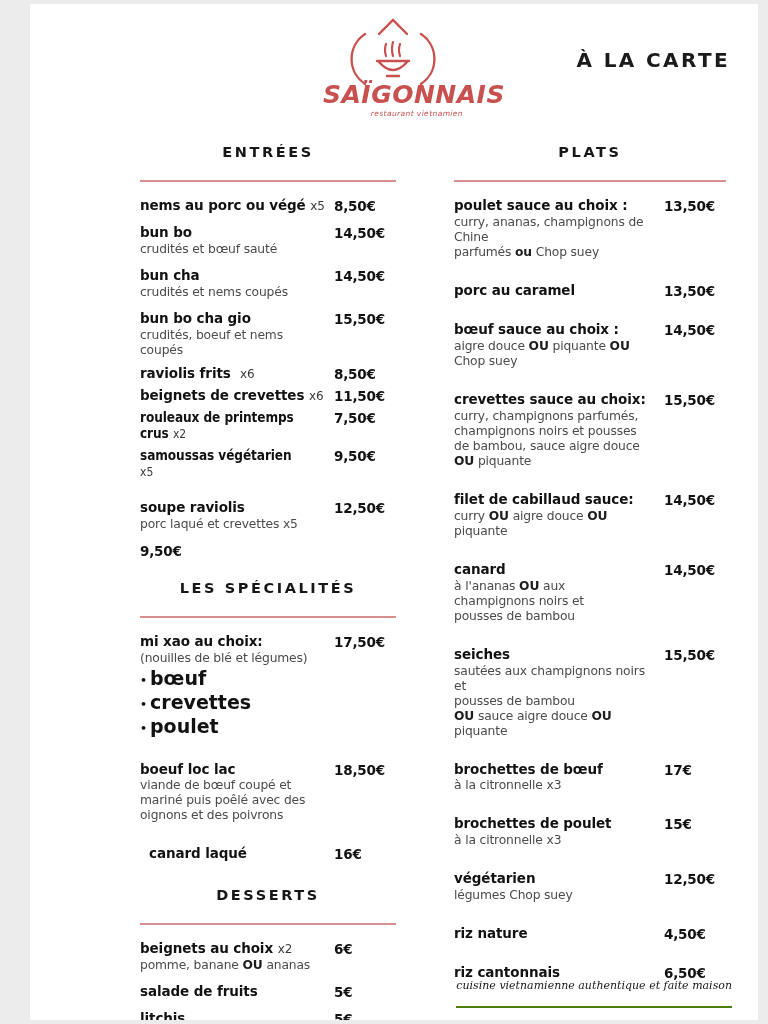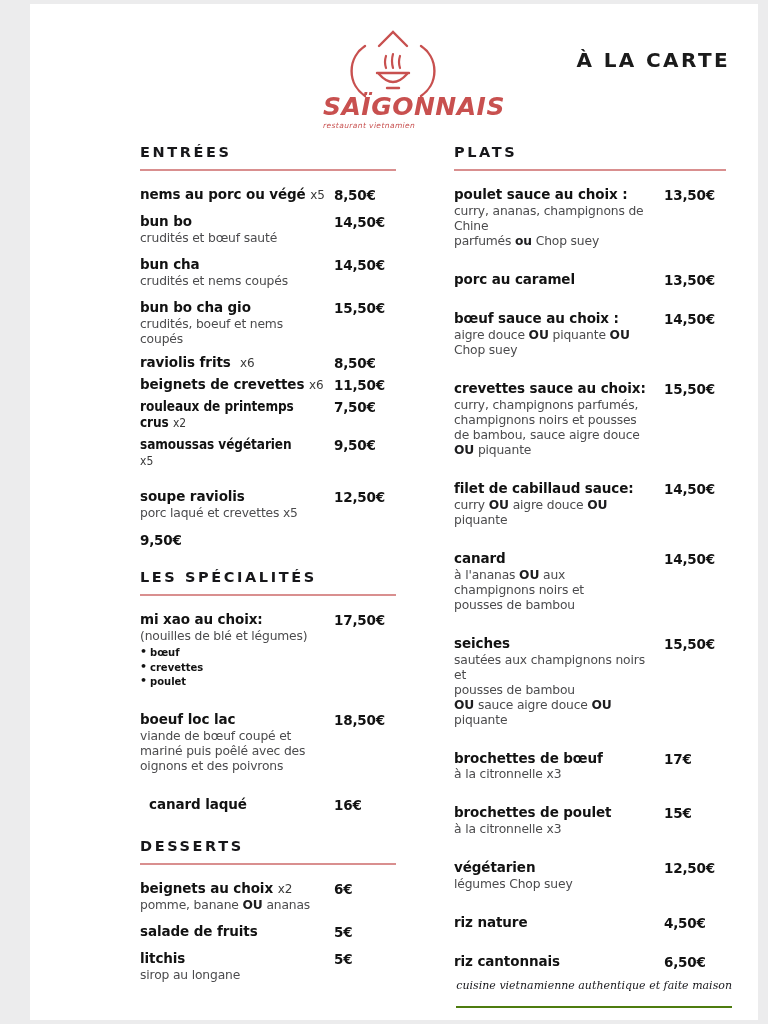--- a/index.html
+++ b/index.html
@@ -27,23 +27,23 @@
 
   
   #header {
     position: relative;
     height: 136px;
   }
 
   #logo {
     position: absolute;
     left: 293px;
-    top: 22px;
+    top: 10px;
     width: 140px;
-    text-align: left;
+    text-align: right;
   }
   #logo-mark {
     width: 96px;
     height: 74px;
     margin: 0 auto;
     position: relative;
   }
   #logo-mark svg { display: block; }
 
   .brand-name {
@@ -93,22 +93,22 @@
   #col-left  { left: 110px; width: 256px; }
   #col-right { left: 424px; width: 272px; }
 
   
   .section-head {
     font-family: "DejaVu Sans", sans-serif;
     font-weight: bold;
     font-size: 14.5px;
     letter-spacing: 2.6px;
     color: #17171a;
-    text-align: left;
-    padding-bottom: 9px;
+    text-align: center;
+    padding-bottom: 20px;
   }
   .section-rule {
     height: 2px;
     background: #d98f8f;
     margin-bottom: 10px;
   }
   .section { margin-bottom: 4px; }
 
   
   .item {
@@ -155,21 +155,21 @@
     color: #4b4b4d;
     line-height: 1.22;
     margin-top: 1px;
     letter-spacing: -0.15px;
   }
   .item-desc b { color: #1d1d1f; font-weight: bold; }
 
   .bullets {
     font-family: "DejaVu Sans", sans-serif;
     font-weight: bold;
-    font-size: 10px;
+    font-size: 19px;
     color: #121212;
     line-height: 1.25;
     margin-top: 1px;
   }
   .bullets .b { display: block; }
   .bullets .b::before {
     content: "\2022";
     display: inline-block;
     width: 10px;
     font-size: 11px;

